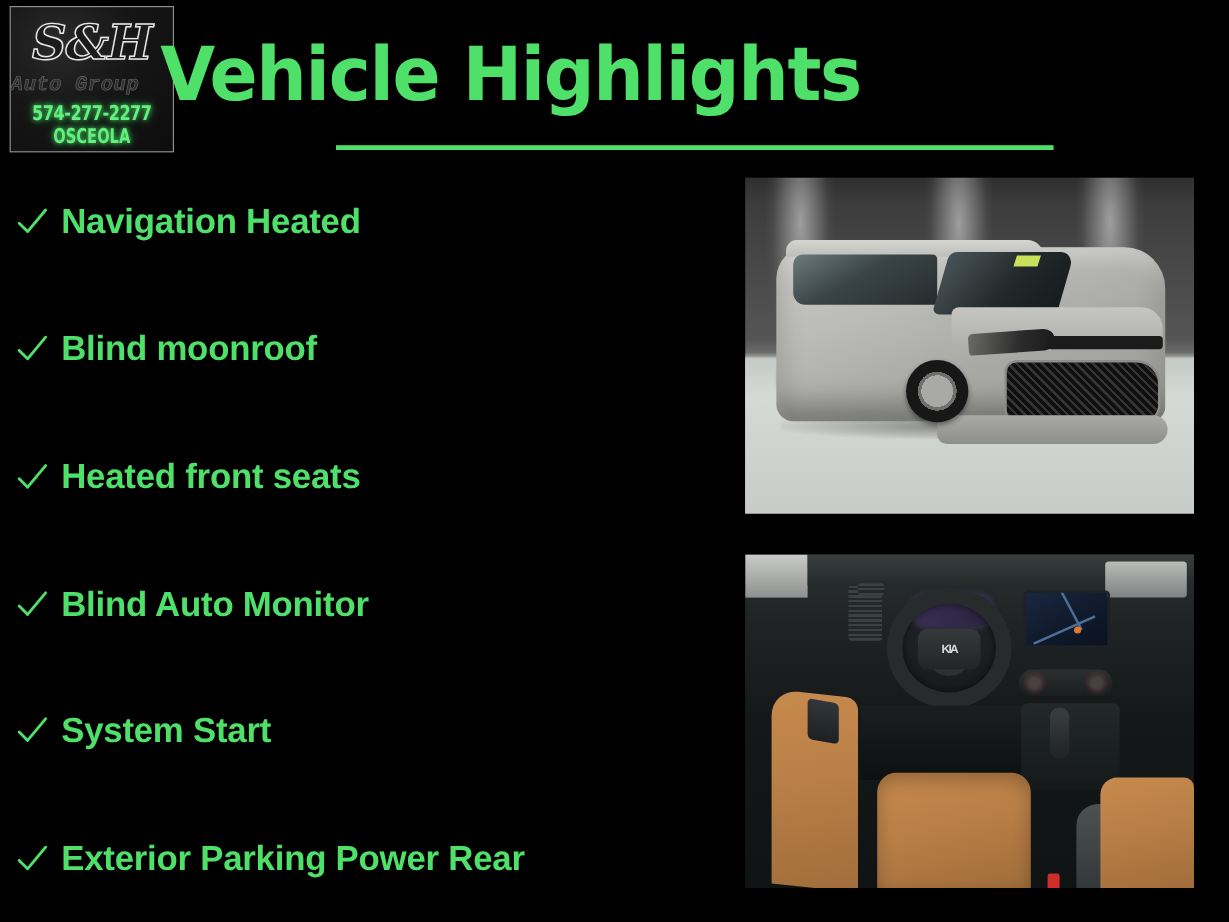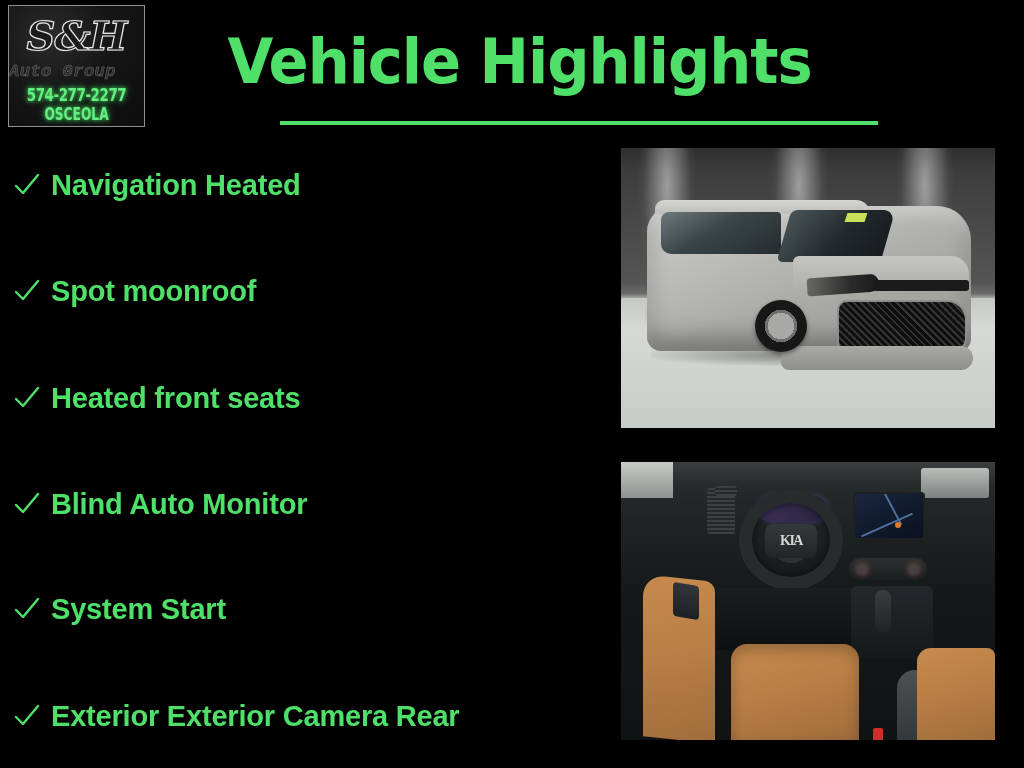--- a/index.html
+++ b/index.html
@@ -90,21 +90,21 @@
     transform: scaleX(0.8);
     text-shadow: 0 0 5px rgba(80,235,110,0.95), 0 0 10px rgba(60,200,90,0.6);
   }
 
   
   .title-wrap {
     position: absolute;
     left: 150px;
     top: 28px;
     width: 740px;
-    text-align: center;
+    text-align: left;
   }
   .title {
     display: inline-block;
     font-family: "Liberation Sans Narrow", "DejaVu Sans Condensed", "Liberation Sans", sans-serif;
     font-weight: bold;
     font-size: 62px;
     line-height: 68px;
     color: #4fe06a;
     letter-spacing: -1px;
     transform: scaleX(1.06);
@@ -359,23 +359,23 @@
     width: 52px;
     height: 34px;
     background: linear-gradient(#35393a, #212526);
     border-radius: 8px;
     display: flex;
     align-items: center;
     justify-content: center;
   }
   .kia-badge-int {
     color: #d6d6d6;
-    font-family: Liberation Serif, serif;
+    font-family: Liberation Sans, sans-serif;
     font-weight: bold;
-    font-size: 14px;
+    font-size: 10px;
     letter-spacing: -1.5px;
   }
   .cluster {
     position: absolute;
     left: 138px;
     top: 34px;
     width: 68px;
     height: 26px;
     background: linear-gradient(90deg, #3a2f55, #2a2540);
     border-radius: 13px;
@@ -539,21 +539,21 @@
     </span>
     <span class="feature-label">Navigation Heated</span>
   </div>
 
   <div class="feature-row" style="top:120px;">
     <span class="check-icon">
       <svg viewBox="0 0 30 30" width="30" height="30" aria-hidden="true">
         <path d="M4 16 L11 23 L26 5" fill="none" stroke="#4FE06A" stroke-width="2.4" stroke-linecap="round" stroke-linejoin="round"></path>
       </svg>
     </span>
-    <span class="feature-label">Spot moonroof</span>
+    <span class="feature-label">Blind moonroof</span>
   </div>
 
   <div class="feature-row" style="top:227px;">
     <span class="check-icon">
       <svg viewBox="0 0 30 30" width="30" height="30" aria-hidden="true">
         <path d="M4 16 L11 23 L26 5" fill="none" stroke="#4FE06A" stroke-width="2.4" stroke-linecap="round" stroke-linejoin="round"></path>
       </svg>
     </span>
     <span class="feature-label">Heated front seats</span>
   </div>
@@ -575,21 +575,21 @@
     </span>
     <span class="feature-label">System Start</span>
   </div>
 
   <div class="feature-row" style="top:545px;">
     <span class="check-icon">
       <svg viewBox="0 0 30 30" width="30" height="30" aria-hidden="true">
         <path d="M4 16 L11 23 L26 5" fill="none" stroke="#4FE06A" stroke-width="2.4" stroke-linecap="round" stroke-linejoin="round"></path>
       </svg>
     </span>
-    <span class="feature-label">Exterior Exterior Camera Rear</span>
+    <span class="feature-label">Exterior Parking Power Rear</span>
   </div>
 
 </div>
 
 <div class="photo photo-exterior">
   <div class="ext-wall-glow" style="left:18px;"></div>
   <div class="ext-wall-glow" style="left:150px;"></div>
   <div class="ext-wall-glow" style="left:276px;"></div>
   <div class="ext-floor"></div>
 

